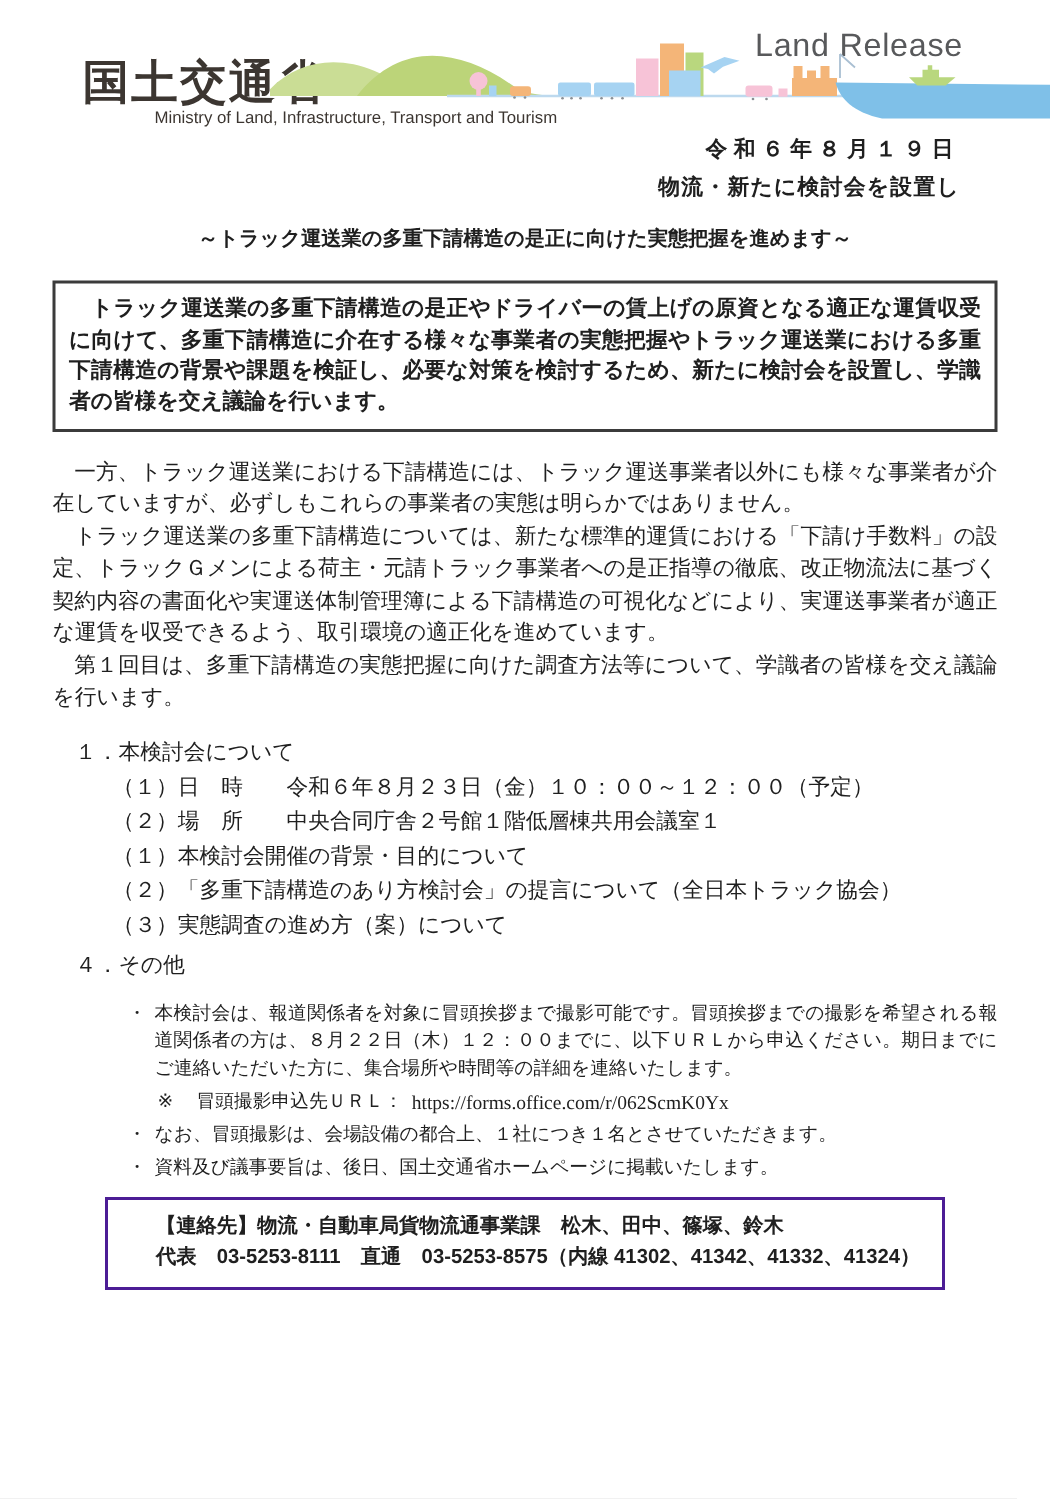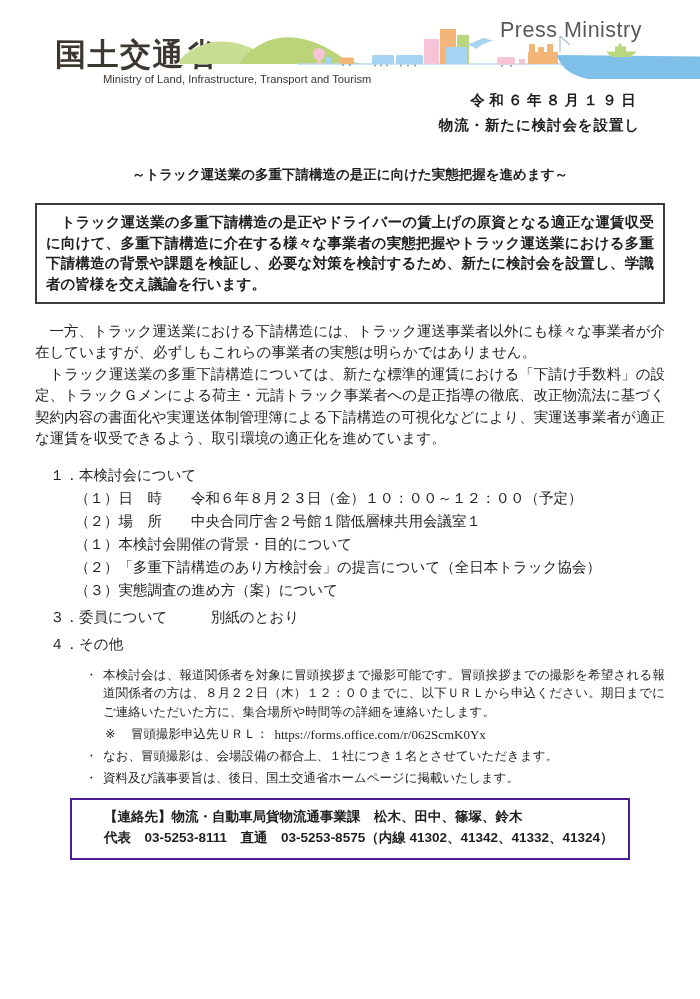--- a/index.html
+++ b/index.html
@@ -27,21 +27,21 @@
   .date-block {
     position:absolute; right:60px; top:90px; text-align:right;
     font-size:14.5px; font-weight:bold; line-height:1.45;
   }
   .date-line { letter-spacing:0.30em; }
   .dept-line { letter-spacing:0.06em; margin-top:4px; }
 
   
   .content { position:absolute; left:35px; top:146px; width:630px; }
   .doc-title { text-align:center; font-weight:bold; font-size:15.5px; }
-  .doc-subtitle { text-align:center; font-weight:bold; font-size:13.5px; margin-top:20px;font-family:Liberation Serif, serif; }
+  .doc-subtitle { text-align:center; font-weight:bold; font-size:13.5px; margin-top:4px;font-family:Liberation Serif, serif; }
   .summary-box {
     margin-top:19px; border:2px solid #3b3b3b; padding:7px 9px;
     font-weight:bold; font-size:14.5px; line-height:1.43; text-align:justify;
   }
   .body-paragraphs { margin-top:17px; font-size:14.5px; line-height:1.48; text-align:justify; }
   .body-paragraphs p { margin:0; }
 
   .outline { margin-top:16px; font-size:14.5px; }
   .outline .lv0 { padding-left:15px; margin-top:8px; line-height:19px; }
   .outline .lv1 { padding-left:40px; margin-top:4px; line-height:19px; }
@@ -72,21 +72,21 @@
   .f-wheel { fill:var(--wheel_gray,#8a8f94); }
   .f-crane { stroke:#a9bfd2; stroke-width:1.2; fill:none; }
 </style>
 </head>
 <body>
 
 <div class="page">
 
   <div class="logo-jp">国土交通省</div>
   <div class="logo-en">Ministry of Land, Infrastructure, Transport and Tourism</div>
-  <div class="press-release">Press Ministry</div>
+  <div class="press-release">Land Release</div>
 
   <svg class="illustration" viewBox="0 0 520 58" xmlns="http://www.w3.org/2000/svg">
     <g>
       <path class="f-hill1" d="M-4,42 C20,12 62,12 96,42 Z"></path>
       <path class="f-hill2" d="M58,42 C88,4 128,10 166,38 C178,42 188,42 198,42 Z"></path>
     </g>
     <line class="f-line" x1="118" y1="42" x2="442" y2="42"></line>
     <g>
       <circle class="f-pink" cx="139" cy="32" r="6"></circle>
       <rect class="f-pink" x="137.5" y="37" width="3" height="5"></rect>
@@ -141,30 +141,30 @@
   </div>
 
   <div class="content">
     <div class="doc-subtitle">～トラック運送業の多重下請構造の是正に向けた実態把握を進めます～</div>
 
     <div class="summary-box">　トラック運送業の多重下請構造の是正やドライバーの賃上げの原資となる適正な運賃収受に向けて、多重下請構造に介在する様々な事業者の実態把握やトラック運送業における多重下請構造の背景や課題を検証し、必要な対策を検討するため、新たに検討会を設置し、学識者の皆様を交え議論を行います。</div>
 
     <div class="body-paragraphs">
       <p>　一方、トラック運送業における下請構造には、トラック運送事業者以外にも様々な事業者が介在していますが、必ずしもこれらの事業者の実態は明らかではありません。</p>
       <p>　トラック運送業の多重下請構造については、新たな標準的運賃における「下請け手数料」の設定、トラックＧメンによる荷主・元請トラック事業者への是正指導の徹底、改正物流法に基づく契約内容の書面化や実運送体制管理簿による下請構造の可視化などにより、実運送事業者が適正な運賃を収受できるよう、取引環境の適正化を進めています。</p>
+      <p>　第１回目は、多重下請構造の実態把握に向けた調査方法等について、学識者の皆様を交え議論を行います。</p>
     </div>
 
     <div class="outline">
       <div class="lv0">１．本検討会について</div>
       <div class="lv1">（１）日　時　　令和６年８月２３日（金）１０：００～１２：００（予定）</div>
       <div class="lv1">（２）場　所　　中央合同庁舎２号館１階低層棟共用会議室１</div>
       <div class="lv1">（１）本検討会開催の背景・目的について</div>
       <div class="lv1">（２）「多重下請構造のあり方検討会」の提言について（全日本トラック協会）</div>
       <div class="lv1">（３）実態調査の進め方（案）について</div>
-      <div class="lv0">３．委員について　　　別紙のとおり</div>
       <div class="lv0">４．その他</div>
     </div>
 
     <div class="notes">
       <div class="note">
         <span class="marker">・</span>
         <span>本検討会は、報道関係者を対象に冒頭挨拶まで撮影可能です。冒頭挨拶までの撮影を希望される報道関係者の方は、８月２２日（木）１２：００までに、以下ＵＲＬから申込ください。期日までにご連絡いただいた方に、集合場所や時間等の詳細を連絡いたします。</span>
       </div>
       <div class="note url-note">
         <span class="marker">※</span>

